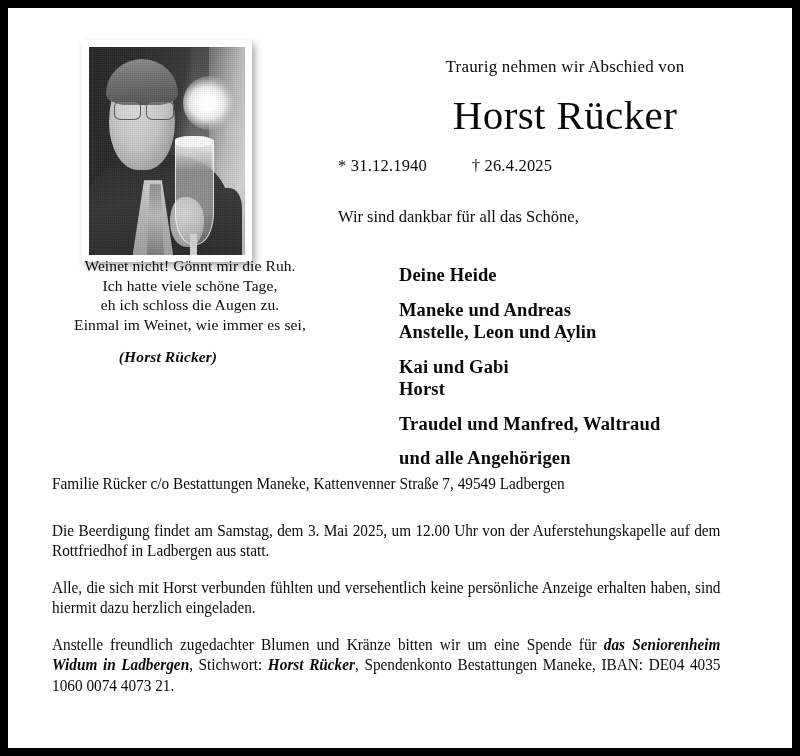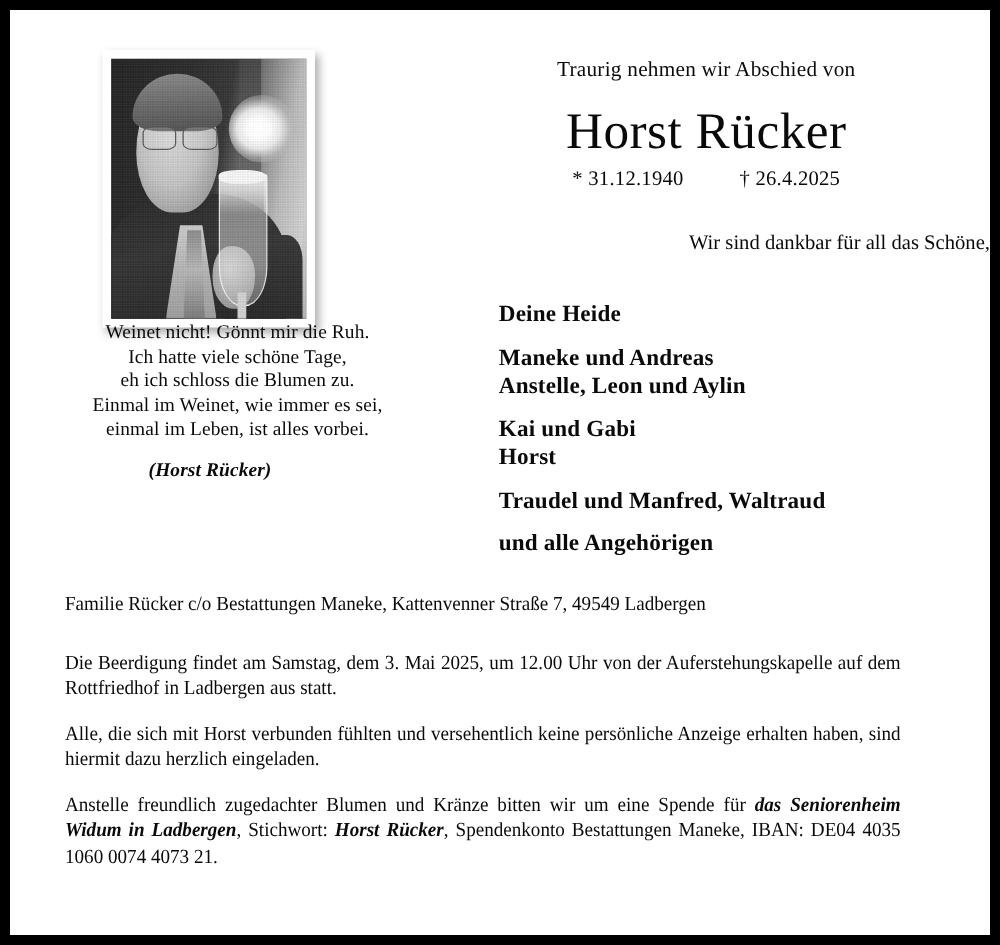--- a/index.html
+++ b/index.html
@@ -243,45 +243,46 @@
     margin-top: 13px;
     font-weight: bold;
     font-style: italic;
     font-size: 15.5px;
   }
 
   
   .right-col {
     position: absolute;
     left: 330px;
-    top: 0;
+    top: 11px;
     width: 454px;
   }
   .intro {
     text-align: center;
     font-size: 17px;
     padding-top: 38px;
     letter-spacing: .2px;
   }
   .deceased-name {
     text-align: center;
     font-size: 41px;
     line-height: 50px;
     padding-top: 13px;
     letter-spacing: .4px;
   }
   .dates {
-    text-align: center;
+    text-align: left;
     font-size: 16.5px;
     padding-top: 4px;
     letter-spacing: .2px;
+    margin-top: 12px;
   }
   .dates .date-sep { display: inline-block; width: 36px; }
   .thanks {
-    text-align: right;
+    text-align: left;
     font-size: 16.5px;
     line-height: 22px;
     padding-top: 30px;
   }
   .thanks-line { display: block; }
 
   .family {
     padding-top: 36px;
     padding-left: 61px;
     font-weight: bold;
@@ -338,23 +339,22 @@
             <div class="ph-foam"></div>
             <div class="ph-stem"></div>
             <div class="ph-grain"></div>
           </div>
         </div>
       </div>
 
       <div class="poem">
         <span class="poem-line">Weinet nicht! Gönnt mir die Ruh.</span>
         <span class="poem-line">Ich hatte viele schöne Tage,</span>
-        <span class="poem-line">eh ich schloss die Blumen zu.</span>
+        <span class="poem-line">eh ich schloss die Augen zu.</span>
         <span class="poem-line">Einmal im Weinet, wie immer es sei,</span>
-        <span class="poem-line">einmal im Leben, ist alles vorbei.</span>
         <span class="poem-author">(Horst Rücker)</span>
       </div>
 
       <div class="right-col">
 
         <div class="intro">Traurig nehmen wir Abschied von</div>
 
         <div class="deceased-name">Horst Rücker</div>
 
         <div class="dates">

